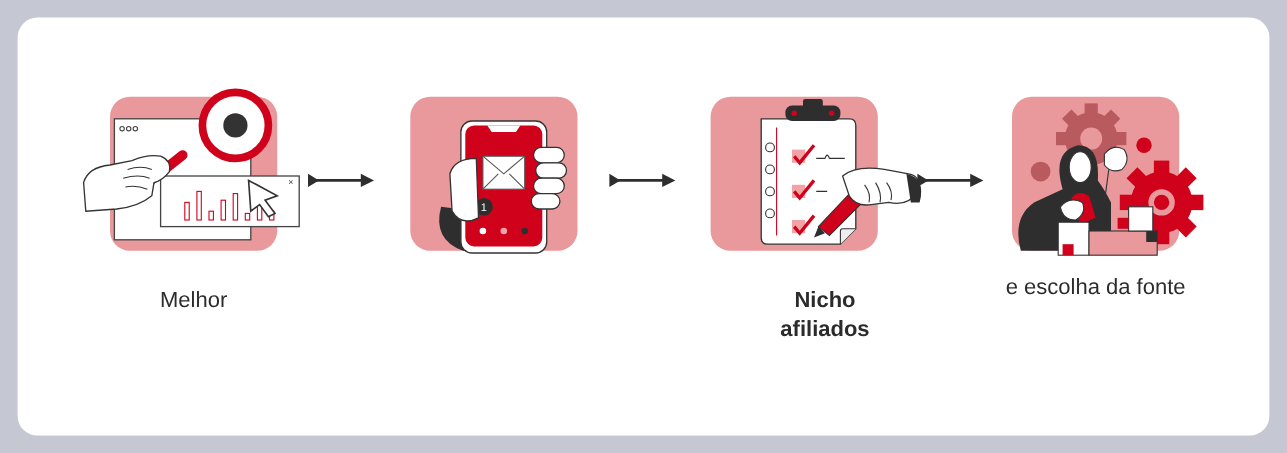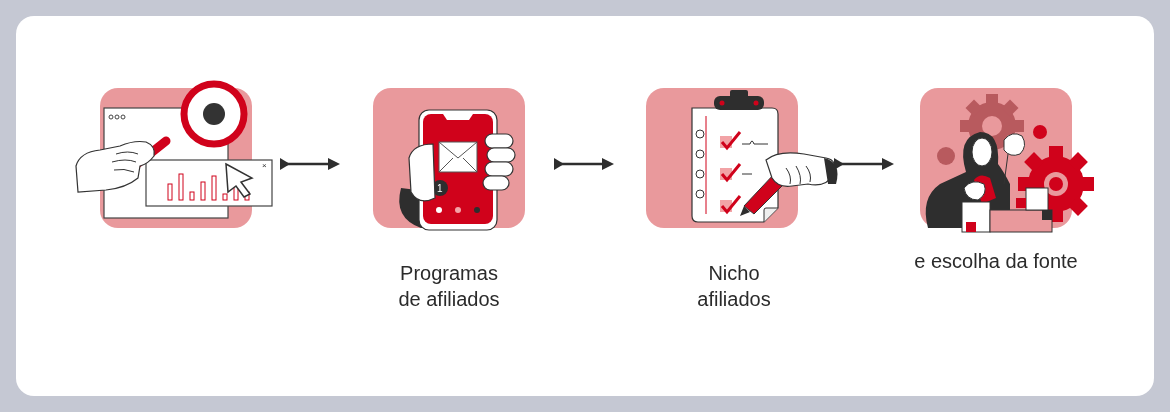--- a/index.html
+++ b/index.html
@@ -40,20 +40,21 @@
 
     <line x1="110" y1="75" x2="76" y2="102" stroke="#d0021b" stroke-width="9" stroke-linecap="round"></line>
 
     <circle cx="158" cy="48" r="30" fill="#fff" stroke="#d0021b" stroke-width="7"></circle>
     <circle cx="158" cy="48" r="11" fill="#333"></circle>
 
     <path d="M20 100 Q24 86 44 84 L64 80 Q78 74 90 76 Q100 80 98 90 Q92 98 84 100 L82 112 Q70 122 50 124 L22 126 Z" fill="#fff" stroke="#333" stroke-width="1.2"></path>
     <path d="M60 88 Q72 84 82 88 M56 96 Q70 92 80 96 M58 104 Q68 102 78 106" fill="none" stroke="#333" stroke-width="1"></path>
   </svg>
   <div class="label" style="left:30px;top:244px;">
+    <div>Melhor</div>
   </div>
 
   <svg class="arrow" style="left:262px;" width="64" height="20" viewBox="0 0 64 20">
     <polygon points="2,4 12,10 2,16" fill="#2e2e2e"></polygon>
     <line x1="8" y1="10" x2="54" y2="10" stroke="#2e2e2e" stroke-width="2.5"></line>
     <polygon points="50,4 62,10 50,16" fill="#2e2e2e"></polygon>
   </svg>
 
   <div class="tile" style="left:357px;"></div>
   <svg class="illus" style="left:357px;top:72px;" width="160" height="150" viewBox="0 0 160 150">
@@ -76,24 +77,20 @@
     <circle cx="104" cy="122" r="3" fill="#2e2e2e"></circle>
 
     <path d="M36 70 Q40 56 60 56 L62 110 Q46 118 38 104 Z" fill="#fff" stroke="#333" stroke-width="1.2"></path>
     <g fill="#fff" stroke="#333" stroke-width="1.2">
       <rect x="112" y="46" width="28" height="14" rx="7"></rect>
       <rect x="114" y="60" width="28" height="14" rx="7"></rect>
       <rect x="112" y="74" width="28" height="14" rx="7"></rect>
       <rect x="110" y="88" width="26" height="14" rx="7"></rect>
     </g>
   </svg>
-  <div class="label" style="left:303px;top:244px;">
-    <div>Programas</div>
-    <div>de afiliados</div>
-  </div>
 
   <svg class="arrow" style="left:536px;" width="64" height="20" viewBox="0 0 64 20">
     <polygon points="2,4 12,10 2,16" fill="#2e2e2e"></polygon>
     <line x1="8" y1="10" x2="54" y2="10" stroke="#2e2e2e" stroke-width="2.5"></line>
     <polygon points="50,4 62,10 50,16" fill="#2e2e2e"></polygon>
   </svg>
 
   <div class="tile" style="left:630px;"></div>
   <svg class="illus" style="left:630px;top:72px;" width="200" height="150" viewBox="0 0 200 150">
 
@@ -124,21 +121,21 @@
     <path d="M96 56 L104 56 Q106 50 108 56 L122 56" fill="none" stroke="#333" stroke-width="1"></path>
     <line x1="96" y1="86" x2="106" y2="86" stroke="#333" stroke-width="1"></line>
 
     <path d="M98 118 L130 84 L140 94 L108 126 Z" fill="#d0021b" stroke="#333" stroke-width="1"></path>
     <path d="M98 118 L94 128 L104 124 Z" fill="#2e2e2e"></path>
 
     <path d="M120 72 Q132 62 158 66 L180 70 Q192 72 188 86 Q180 100 162 96 L146 98 Q132 100 126 90 Z" fill="#fff" stroke="#333" stroke-width="1.2"></path>
     <path d="M178 70 Q196 74 190 96 L182 96" fill="#2e2e2e"></path>
     <path d="M140 80 Q146 88 144 96 M150 78 Q156 88 154 96 M160 78 Q166 86 164 94" fill="none" stroke="#333" stroke-width="1"></path>
   </svg>
-  <div class="label" style="left:588px;top:244px;">
+  <div class="label" style="left:604px;top:244px;font-weight:bold;">
     <div>Nicho</div>
     <div>afiliados</div>
   </div>
 
   <svg class="arrow" style="left:816px;" width="64" height="20" viewBox="0 0 64 20">
     <polygon points="2,4 12,10 2,16" fill="#2e2e2e"></polygon>
     <line x1="8" y1="10" x2="54" y2="10" stroke="#2e2e2e" stroke-width="2.5"></line>
     <polygon points="50,4 62,10 50,16" fill="#2e2e2e"></polygon>
   </svg>
 

